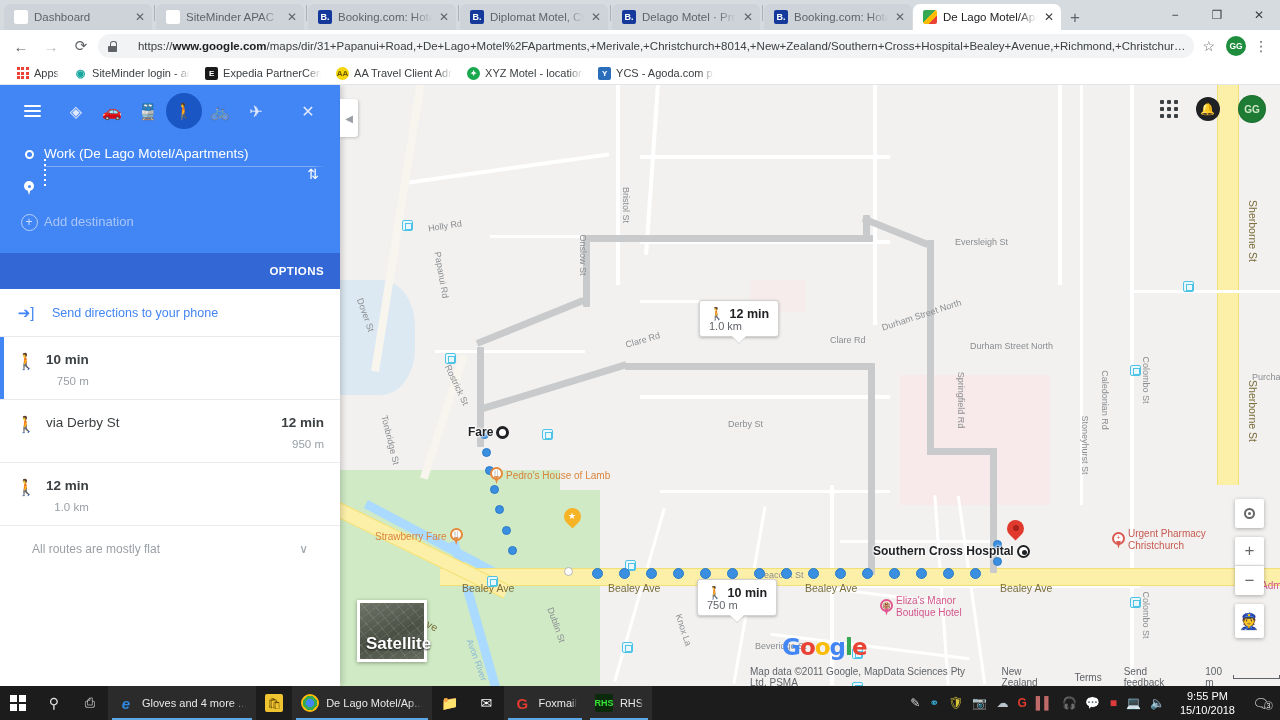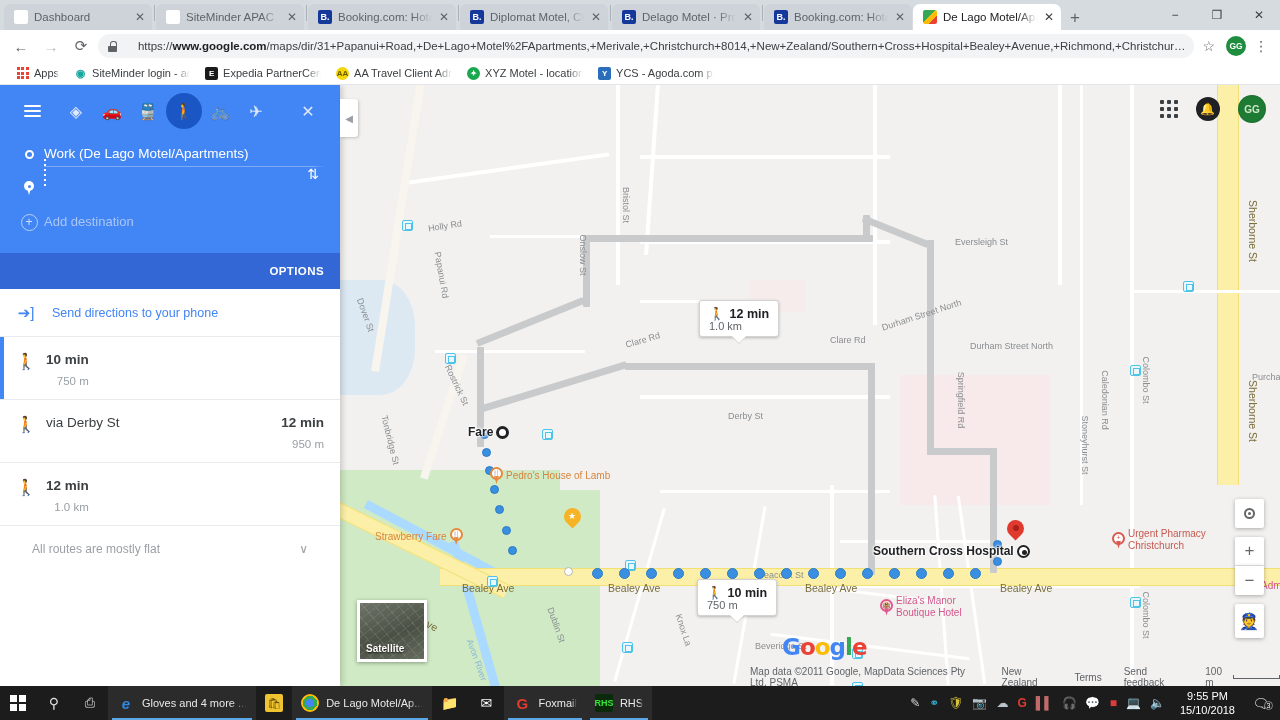--- a/index.html
+++ b/index.html
@@ -163,21 +163,21 @@
   .locdot::after { content:""; position:absolute; left:2px; top:2px; width:3px; height:3px;
     border-radius:50%; background:#666; }
 
   .sat-thumb { position: absolute; left: 17px; bottom: 24px; width: 70px; height: 62px;
     border: 3px solid #fff; box-shadow: 0 1px 4px rgba(0,0,0,.35); cursor: pointer;
     background:
       repeating-linear-gradient(50deg, rgba(255,255,255,.10) 0 1px, transparent 1px 9px),
       repeating-linear-gradient(-38deg, rgba(255,255,255,.08) 0 1px, transparent 1px 7px),
       linear-gradient(160deg,#6e7468,#4a5044 55%,#646a5c);
     display: flex; align-items: flex-end; }
-  .sat-thumb span { font-size: 10px; font-weight: bold; color: #fff; padding: 0 0 5px 6px;
+  .sat-thumb span { font-size: 17px; font-weight: bold; color: #fff; padding: 0 0 5px 6px;
     text-shadow: 0 1px 2px rgba(0,0,0,.8); }
 
   .glogo { position: absolute; left: 442px; bottom: 26px; font-size: 23px; font-weight: bold;
     letter-spacing: -1px; font-family: "DejaVu Sans", sans-serif; }
   .glogo .b { color: #4285f4; } .glogo .r { color: #ea4335; }
   .glogo .y { color: #fbbc05; } .glogo .g { color: #34a853; }
 
   .attrib { position: absolute; left: 0; bottom: 0; width: 940px; height: 18px;
     display: flex; align-items: center; gap: 22px; padding-left: 410px;
     font-size: 10px; color: #5f6368; }
@@ -439,21 +439,21 @@
 
       <div class="slabel" style="left:88px;top:136px;transform:rotate(-9deg);">Holly Rd</div>
       <div class="slabel" style="left:78px;top:185px;transform:rotate(80deg);">Papanui Rd</div>
       <div class="slabel" style="left:268px;top:115px;transform:rotate(90deg);">Bristol St</div>
       <div class="slabel" style="left:222px;top:165px;transform:rotate(90deg);">Onslow St</div>
       <div class="slabel" style="left:285px;top:250px;transform:rotate(-16deg);">Clare Rd</div>
       <div class="slabel" style="left:490px;top:250px;">Clare Rd</div>
       <div class="slabel" style="left:615px;top:152px;">Eversleigh St</div>
       <div class="slabel" style="left:630px;top:256px;">Durham Street North</div>
       <div class="slabel" style="left:540px;top:225px;transform:rotate(-18deg);">Durham Street North</div>
-      <div class="slabel" style="left:388px;top:326px;">Derby St</div>
+      <div class="slabel" style="left:388px;top:334px;">Derby St</div>
       <div class="slabel" style="left:593px;top:310px;transform:rotate(90deg);">Springfield Rd</div>
       <div class="slabel" style="left:782px;top:290px;transform:rotate(90deg);">Colombo St</div>
       <div class="slabel" style="left:782px;top:525px;transform:rotate(90deg);">Colombo St</div>
       <div class="slabel big" style="left:882px;top:140px;transform:rotate(90deg);">Sherborne St</div>
       <div class="slabel big" style="left:882px;top:320px;transform:rotate(90deg);">Sherborne St</div>
       <div class="slabel" style="left:912px;top:287px;">Purchas</div>
       <div class="slabel" style="left:735px;top:310px;transform:rotate(90deg);">Caledonian Rd</div>
       <div class="slabel" style="left:715px;top:355px;transform:rotate(90deg);">Stoneyhurst St</div>
       <div class="slabel" style="left:25px;top:350px;transform:rotate(76deg);">Tonbridge St</div>
       <div class="slabel" style="left:95px;top:295px;transform:rotate(65deg);">Rostrick St</div>

